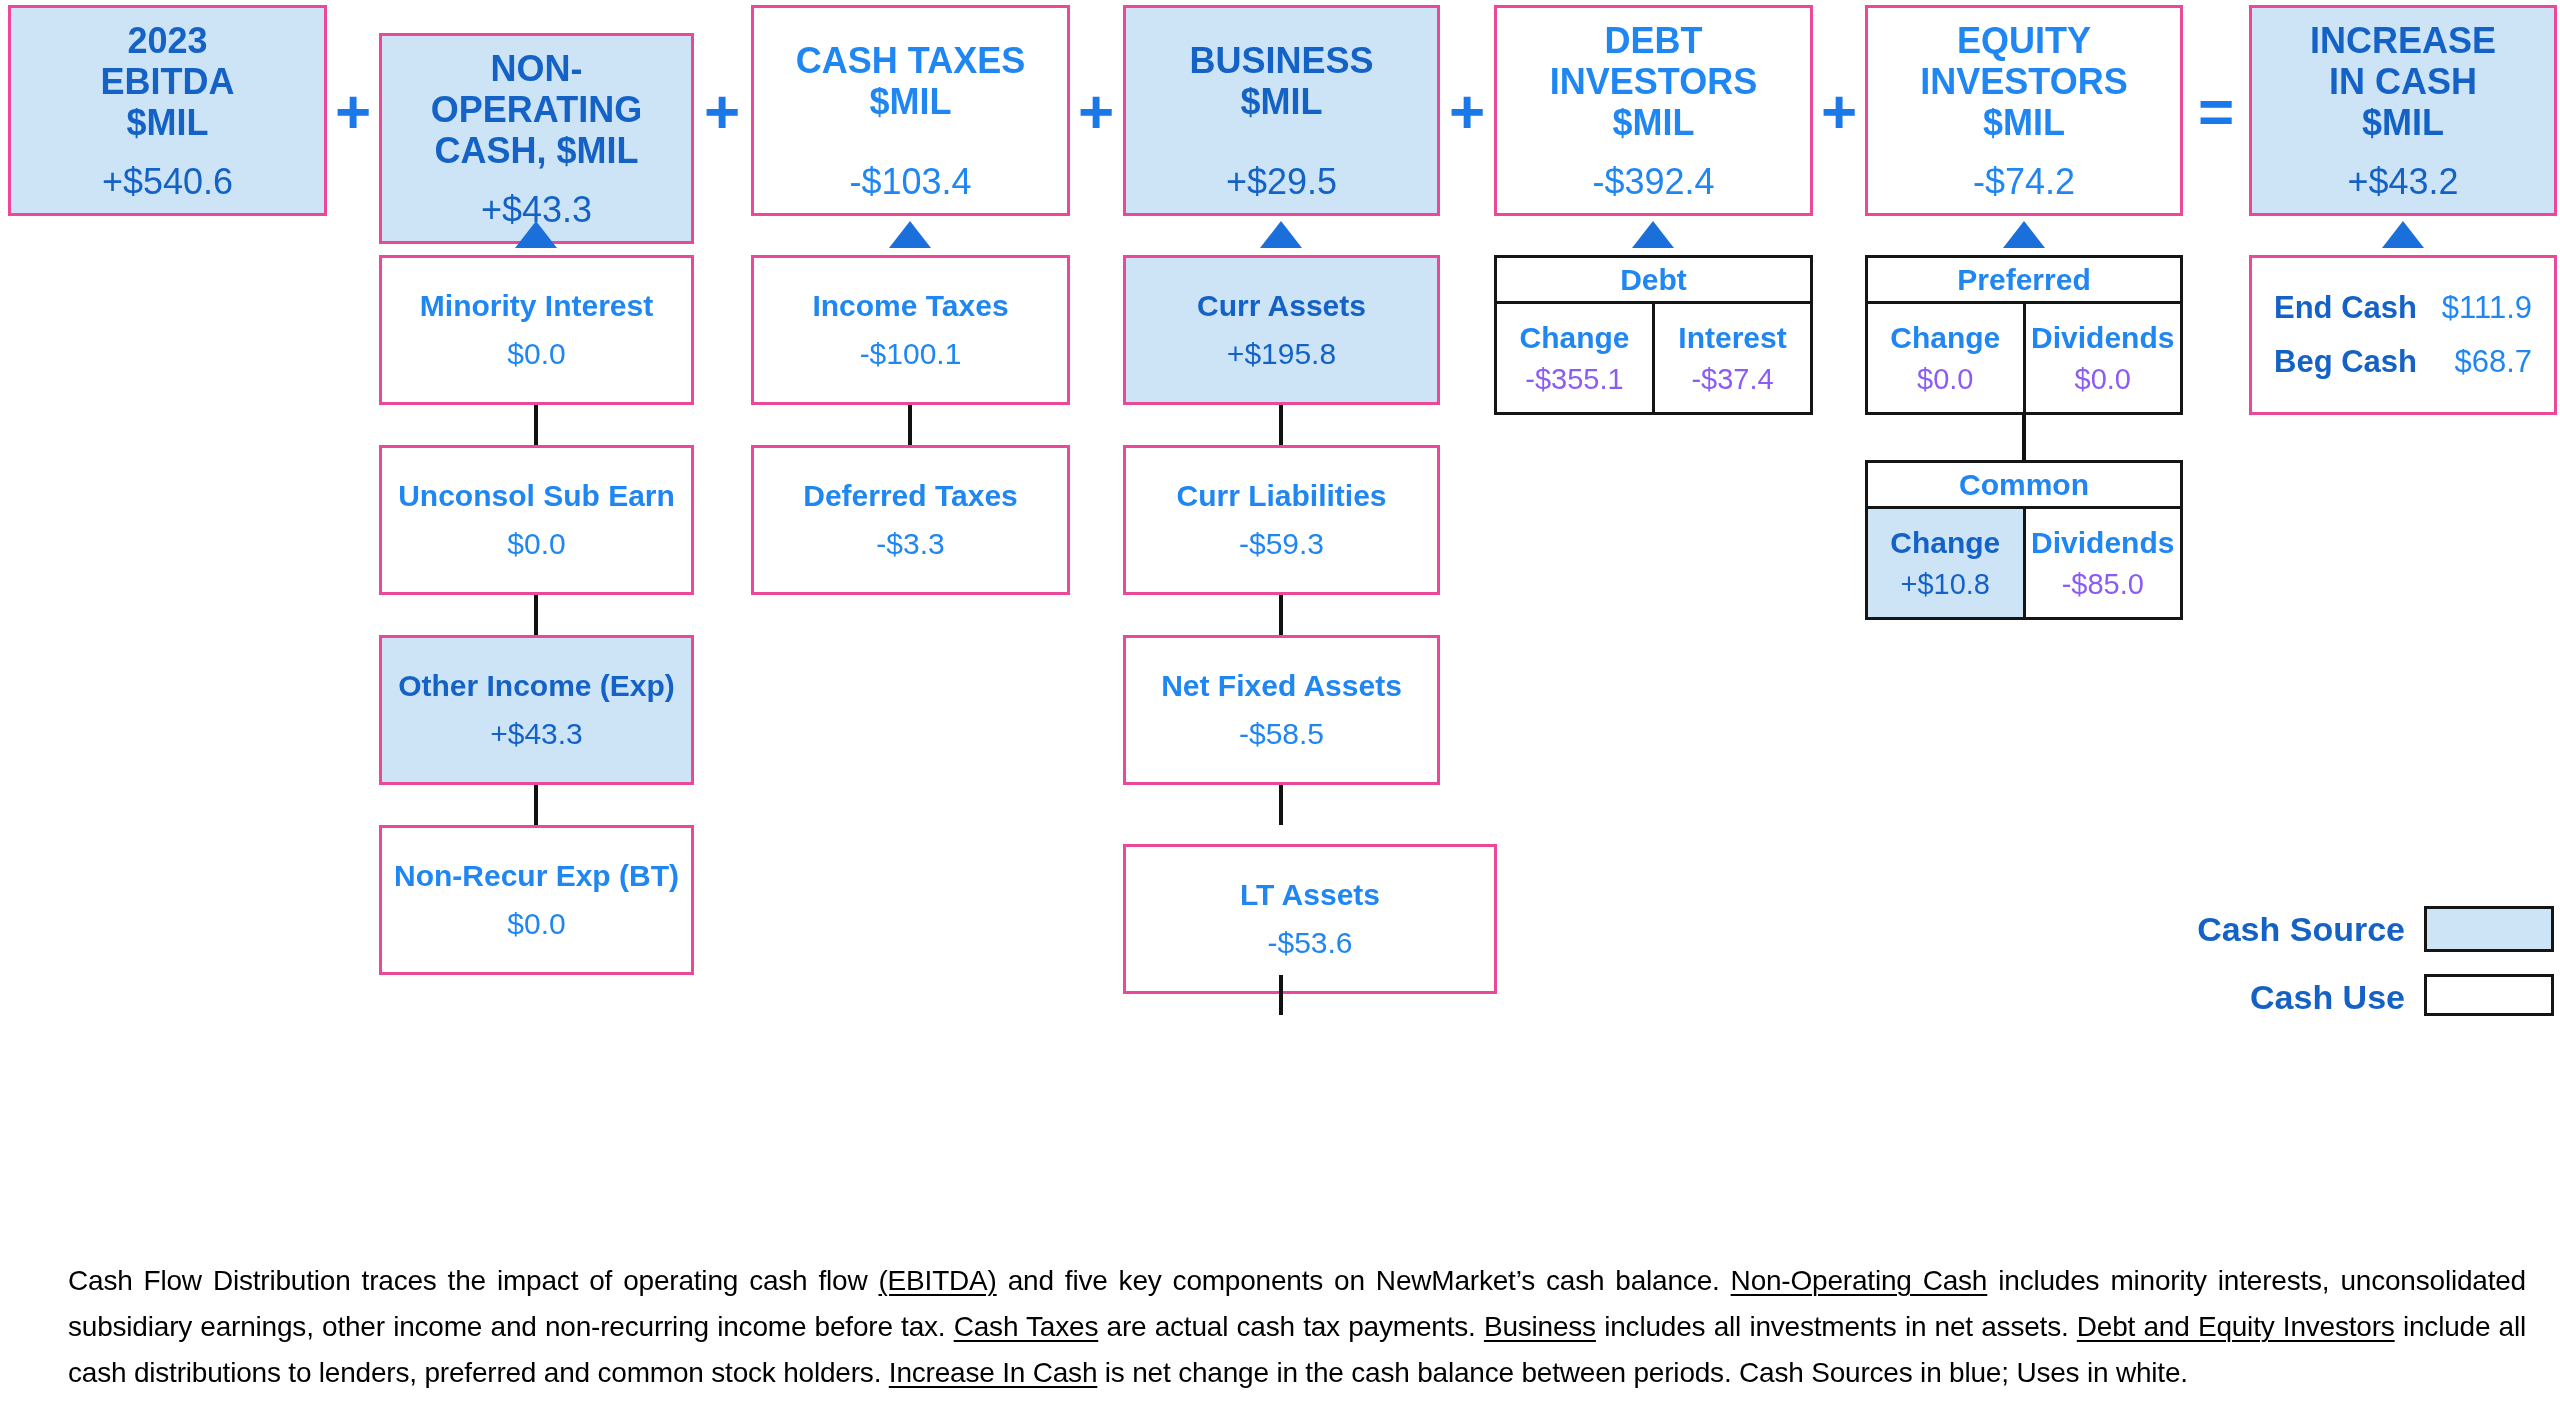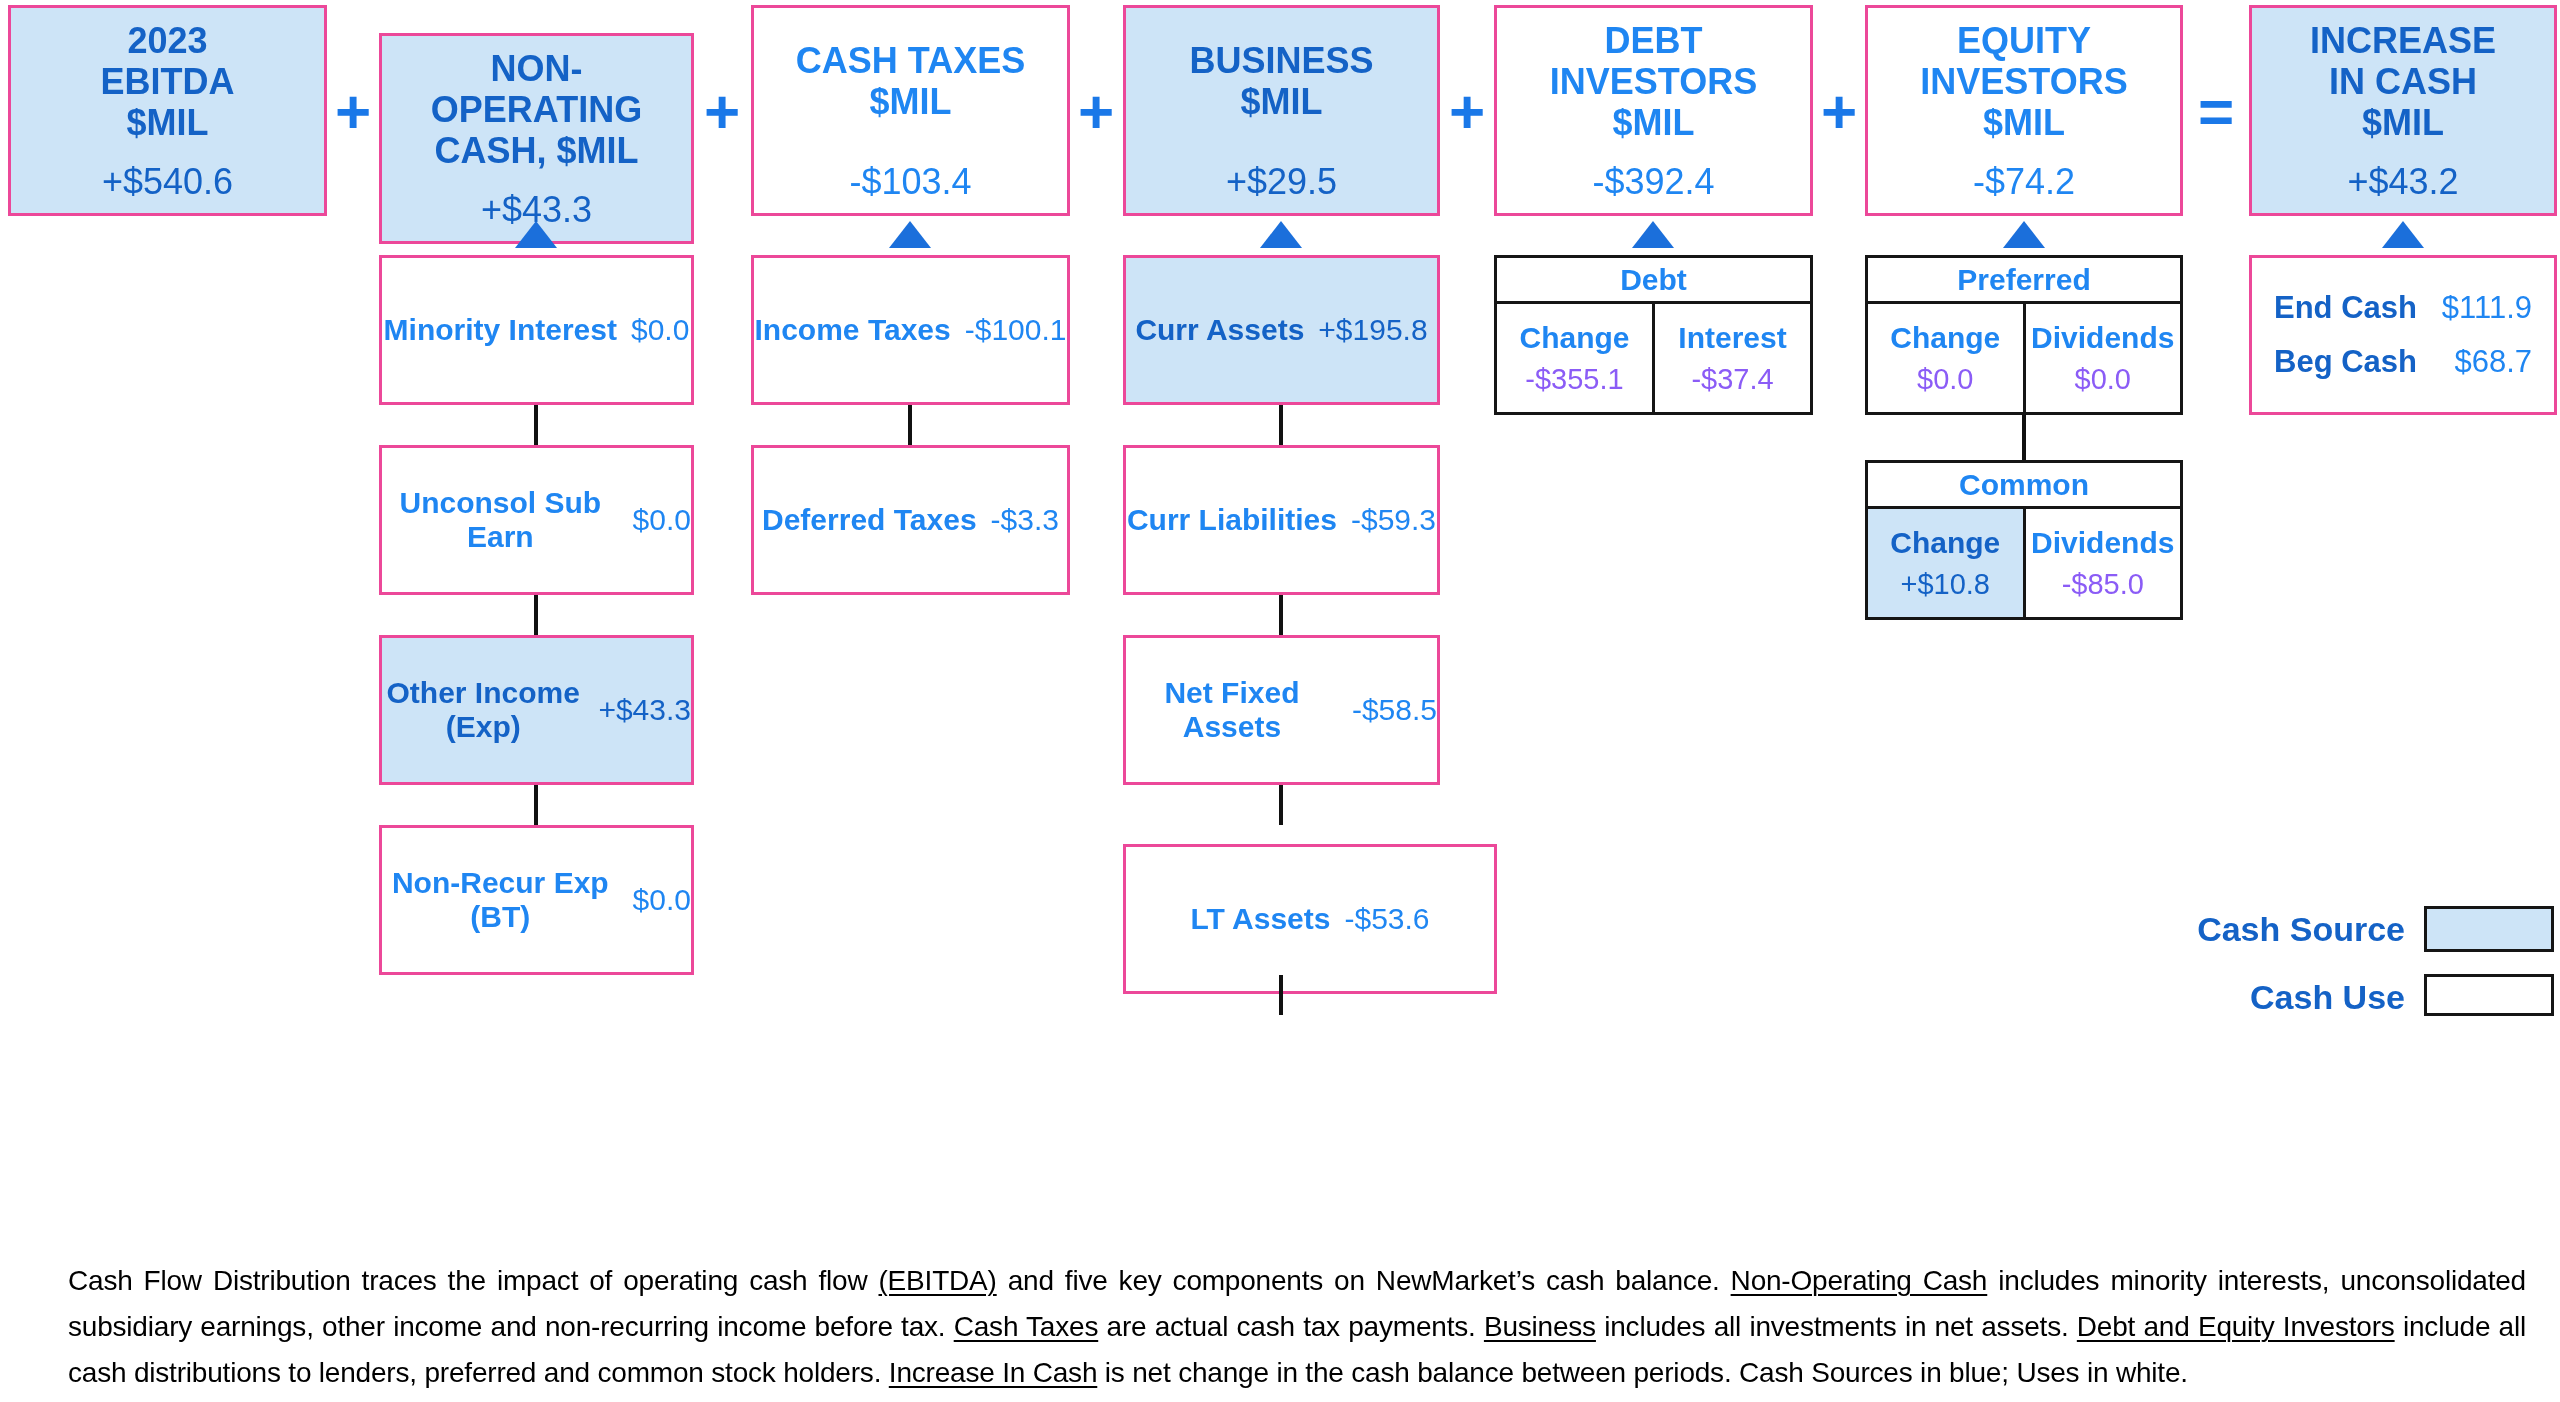--- a/index.html
+++ b/index.html
@@ -17,21 +17,21 @@
   .top .vzone{flex:1;display:flex;align-items:center;justify-content:center;}
   .top .v{font-size:36px;font-weight:normal;color:#1f86f2;}
   .top.source .v{color:#1462c6;}
   
   .op{position:absolute;top:72px;width:70px;height:80px;line-height:80px;text-align:center;
       font-size:62px;font-weight:bold;color:#1a78e8;}
   
   .arrow{position:absolute;width:0;height:0;border-left:21px solid transparent;
          border-right:21px solid transparent;border-bottom:27px solid #1b6fdb;top:221px;}
   
-  .sub{height:150px;display:flex;flex-direction:row;align-items:center;justify-content:center;gap:14px;text-align:center;}
+  .sub{height:150px;display:flex;flex-direction:column;align-items:center;justify-content:center;gap:14px;text-align:center;}
   .sub .l{font-size:30px;font-weight:bold;color:#1f86f2;}
   .sub .v{font-size:30px;color:#1f86f2;}
   .sub.source .l,.sub.source .v{color:#1462c6;}
   
   .conn{position:absolute;width:4px;background:#111111;}
   
   .mtable{position:absolute;box-sizing:border-box;border:3px solid #151515;background:#ffffff;height:160px;
           display:flex;flex-direction:column;}
   .mtable .hdr{height:43px;border-bottom:3px solid #151515;display:flex;align-items:center;justify-content:center;
                font-size:30px;font-weight:bold;color:#1f86f2;}

